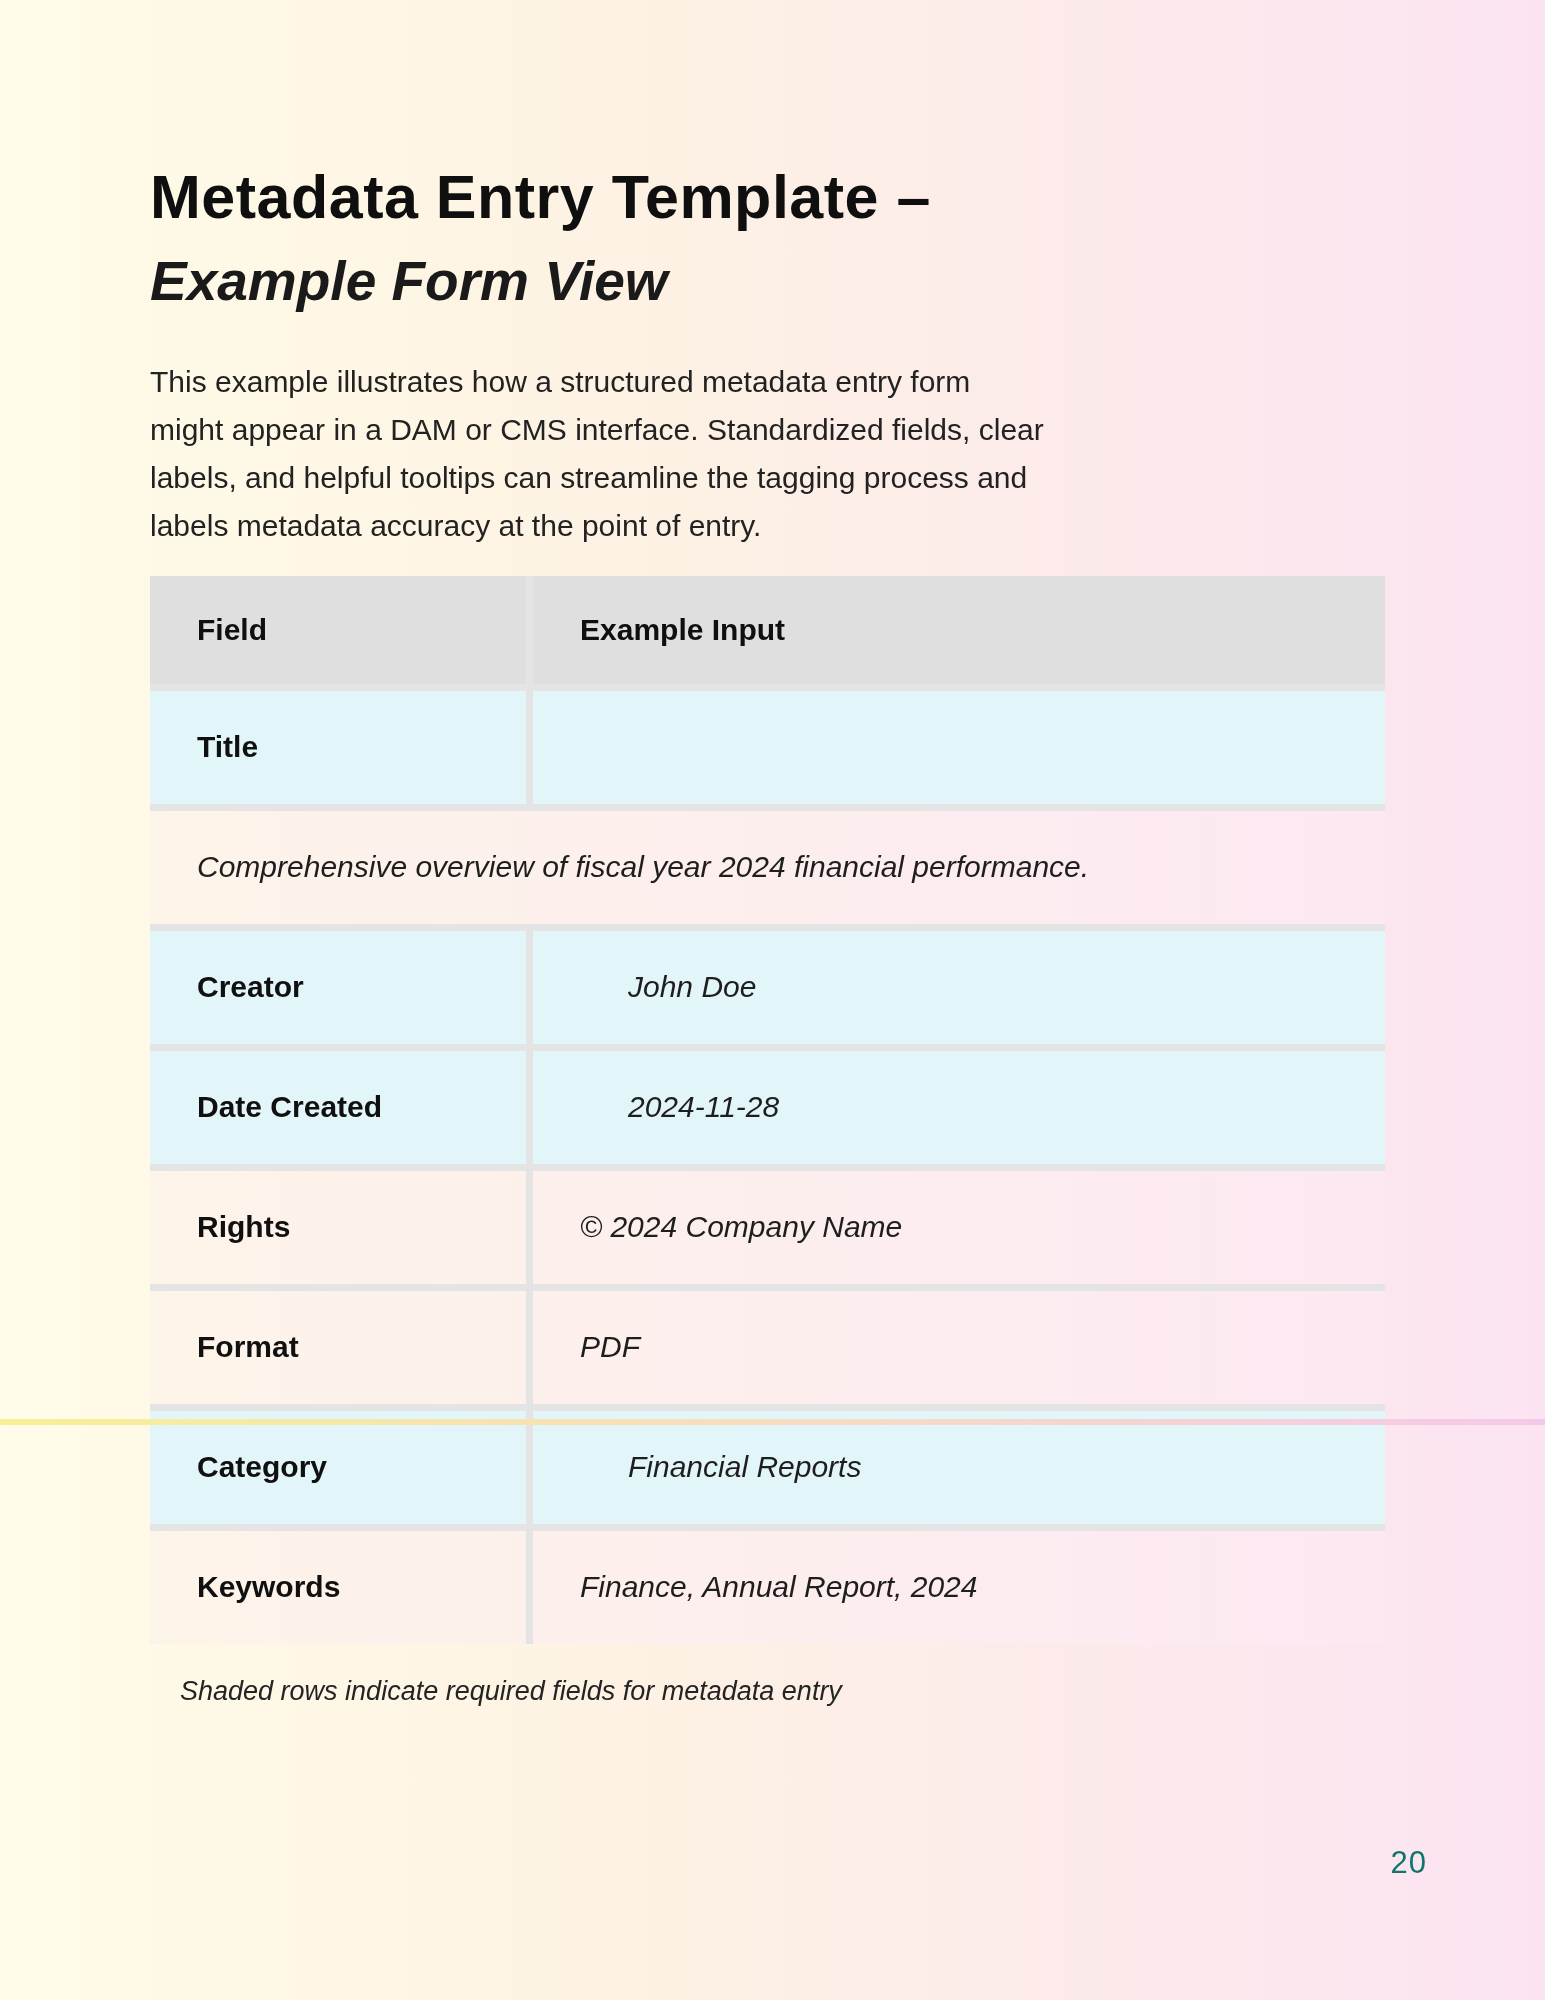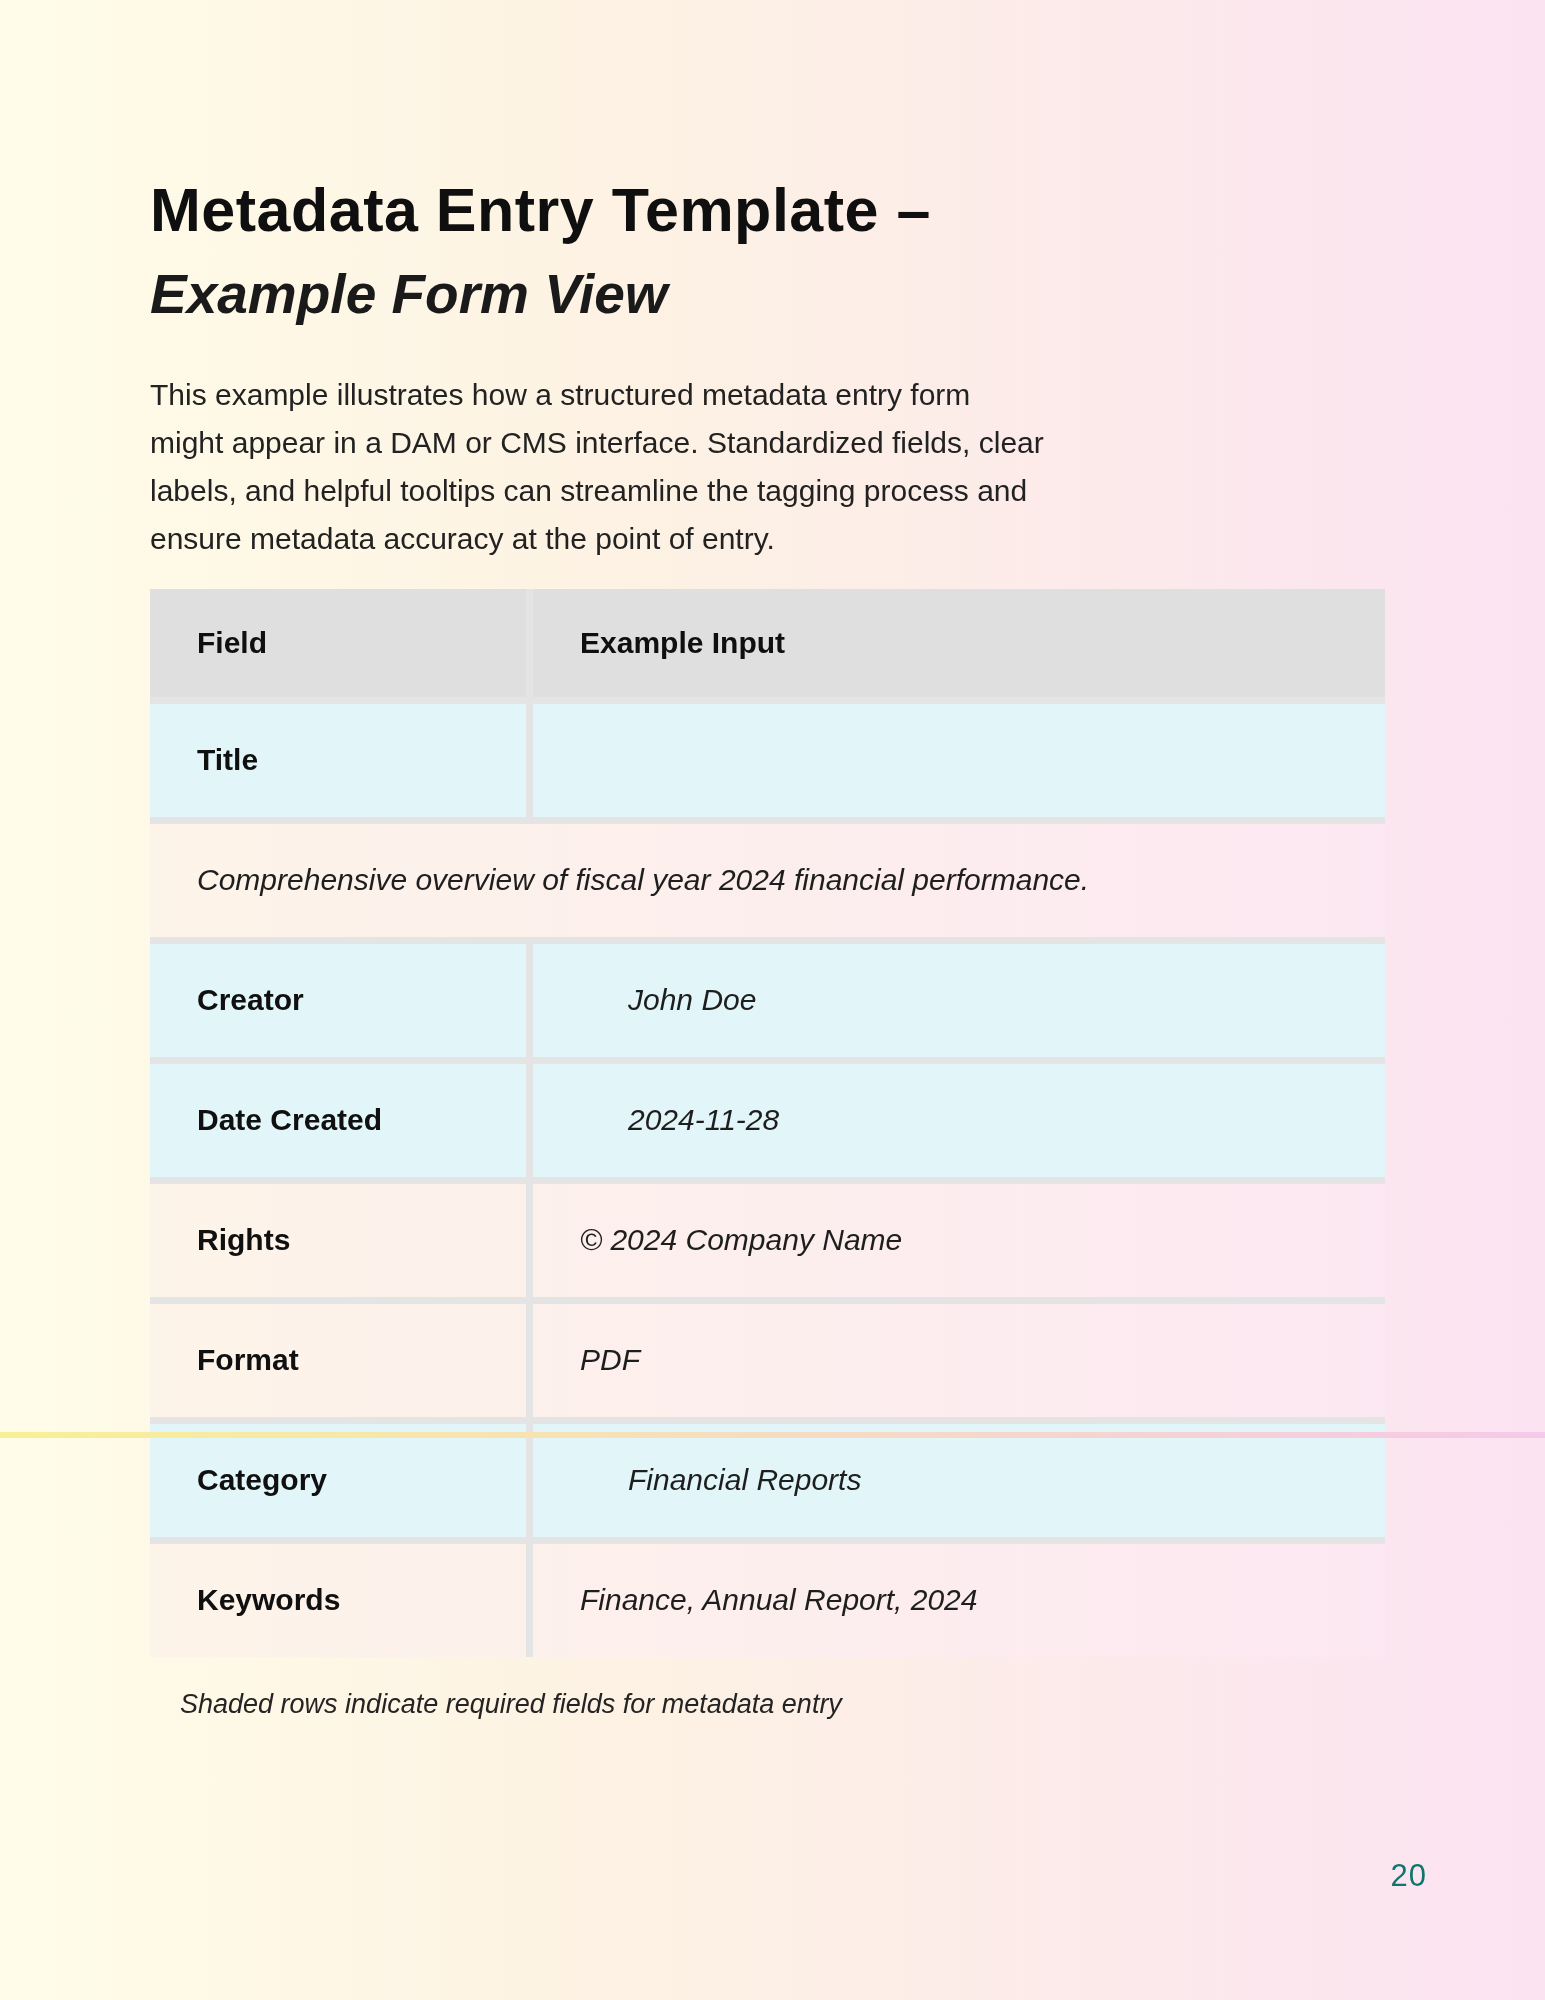--- a/index.html
+++ b/index.html
@@ -10,21 +10,21 @@
     width: 1545px;
     height: 2000px;
     position: relative;
     overflow: hidden;
     font-family: "Liberation Sans", sans-serif;
     color: #1d1d1d;
     background: linear-gradient(90deg, var(--page-left) 0%, var(--page-mid) 40%, var(--page-right) 100%);
   }
   .content {
     position: absolute;
-    top: 16px; left: 0;
+    top: 3px; left: 0;
     width: 1545px;
     height: 1422px;
     padding: 160px 160px 0 150px;
     box-sizing: border-box;
   }
   h1.title {
     margin: 0;
     font-size: 61px;
     line-height: 1.12;
     font-weight: 700;
@@ -123,21 +123,21 @@
 
 <div class="content">
 
   <h1 class="title">Metadata Entry Template –</h1>
   <h2 class="subtitle">Example Form View</h2>
 
   <p class="intro">
     <span class="line">This example illustrates how a structured metadata entry form</span>
     <span class="line">might appear in a DAM or CMS interface. Standardized fields, clear</span>
     <span class="line">labels, and helpful tooltips can streamline the tagging process and</span>
-    <span class="line">ensure metadata accuracy at the point of entry.</span>
+    <span class="line">labels metadata accuracy at the point of entry.</span>
   </p>
 
   <div class="mtable">
     <div class="mrow mhead">
       <div class="mcell mleft">Field</div>
       <div class="mcell mright">Example Input</div>
     </div>
     <div id="rows-container">
         <div class="mrow shaded">
           <div class="mcell mleft">Title</div>

